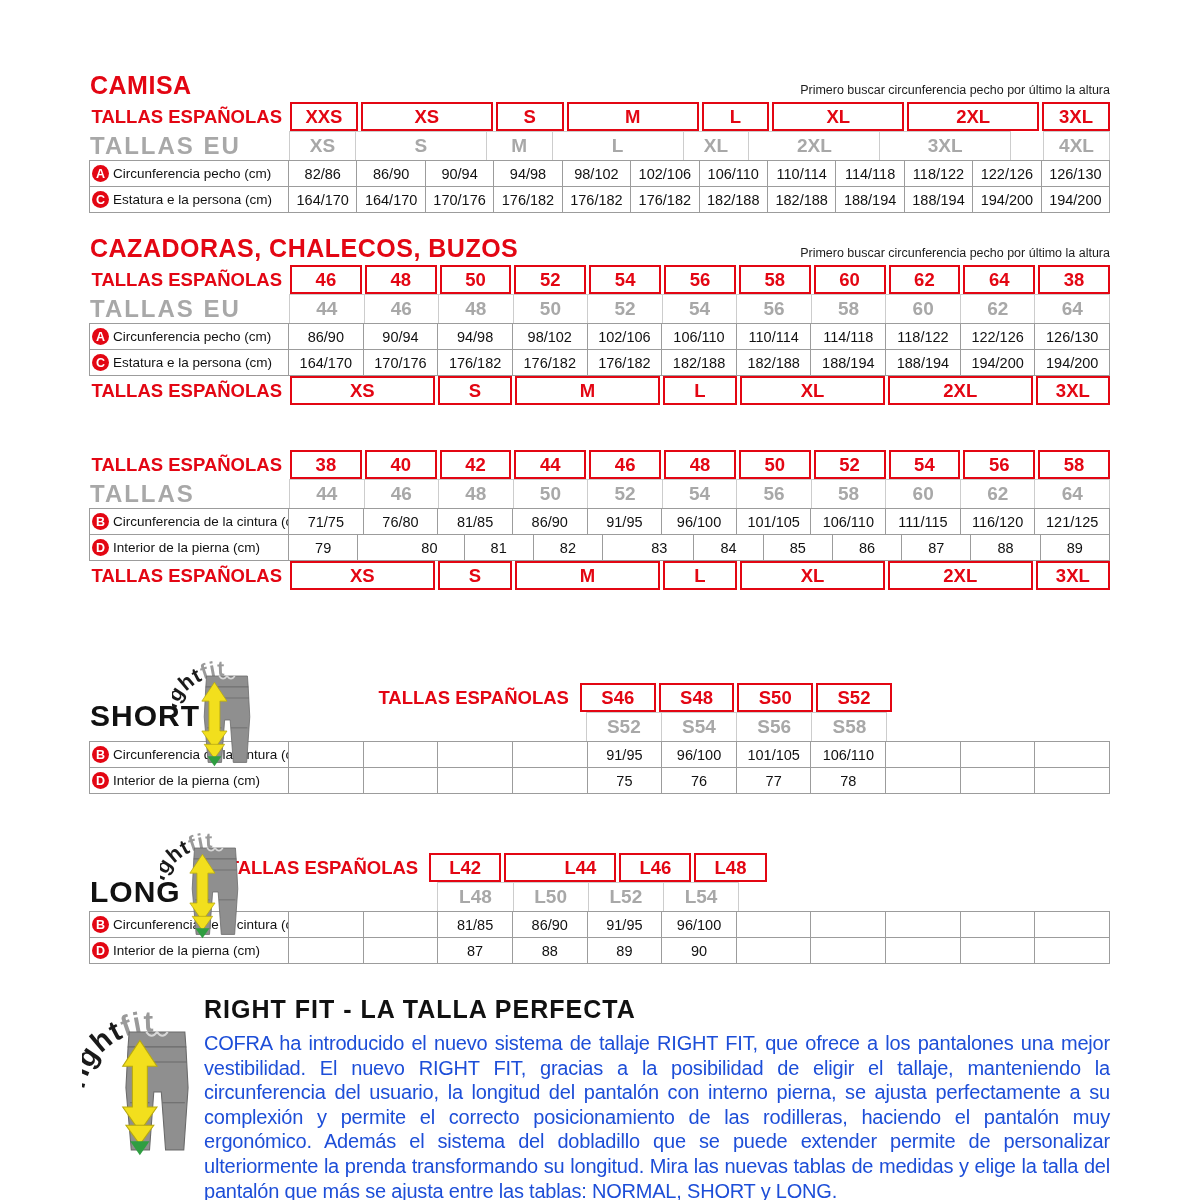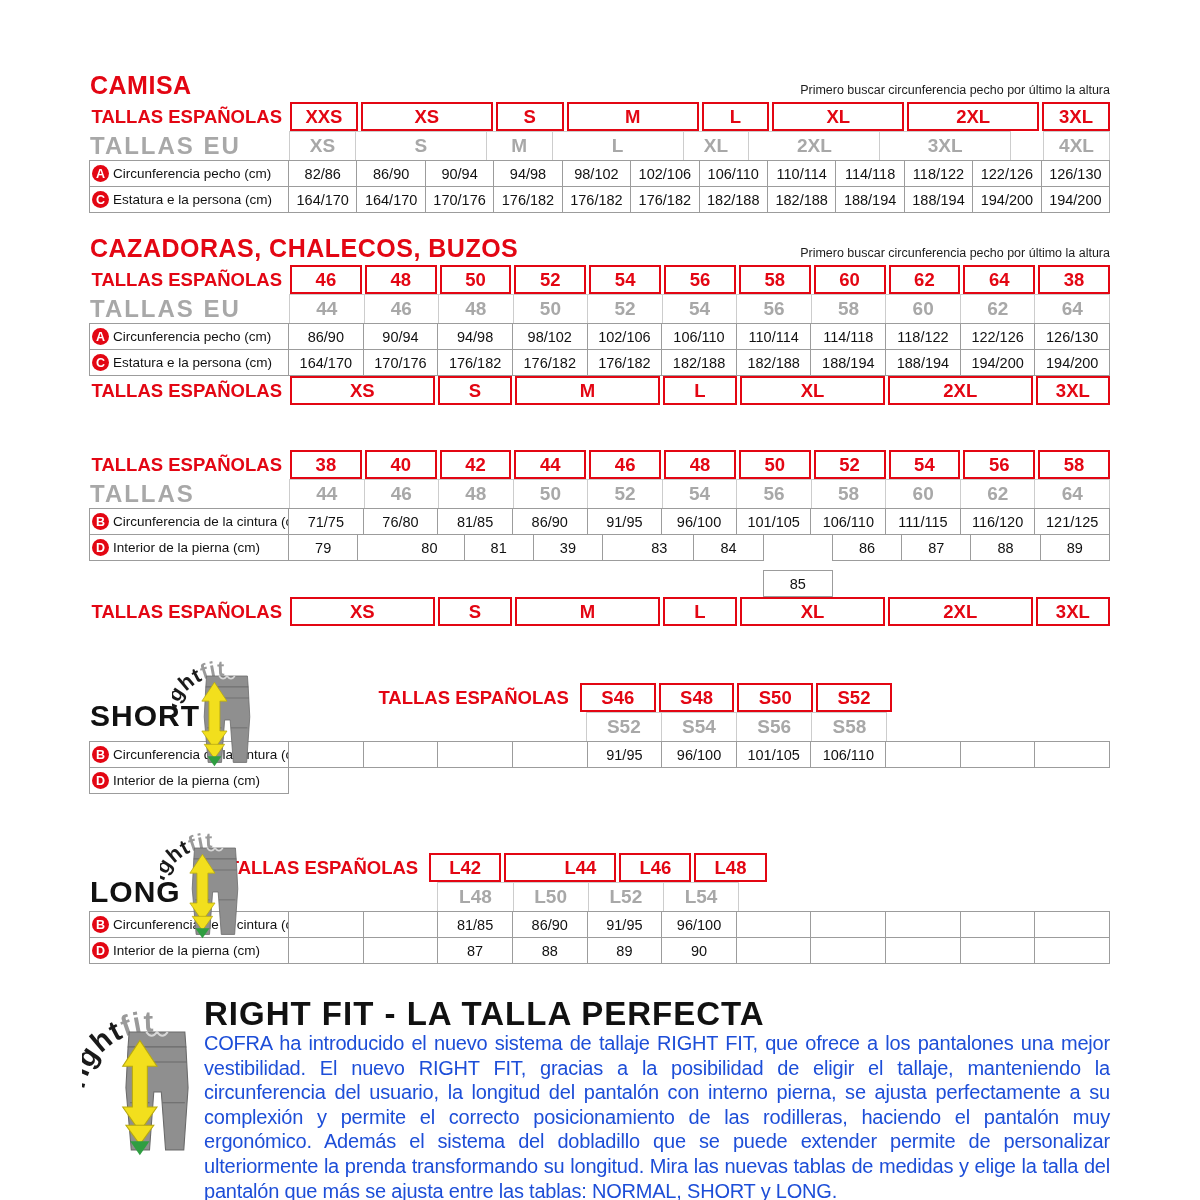--- a/index.html
+++ b/index.html
@@ -22,21 +22,21 @@
   .vlabel{flex:0 0 200px;justify-content:flex-start;padding-left:2px;font-size:13.5px;gap:4px;white-space:nowrap;overflow:hidden}
   .badge{width:17px;height:17px;border-radius:50%;background:#e30613;color:#fff;font-weight:bold;font-size:12.5px;display:inline-flex;align-items:center;justify-content:center;flex:0 0 17px}
   .lead,.tail{position:relative;min-width:0}
   .sl-red-label{position:absolute;right:8px;top:50%;transform:translateY(-50%);color:#e30613;font-weight:bold;font-size:18.5px;white-space:nowrap}
   .sl-sec{position:absolute;left:90px;width:1020px;height:150px}
   .sl-rows{position:absolute;top:30px;left:0;width:100%}
   .sl-title{position:absolute;left:0;font-size:30px;font-weight:bold;color:#111;letter-spacing:1px}
   .sl-logo{position:absolute;z-index:3}
   #sec-rightfit{position:absolute;left:90px;top:993px;width:1020px;height:190px}
   .rf-logo-big{position:absolute;left:-8px;top:2px;z-index:3}
-  .rf-title{position:absolute;left:114px;top:2px;font-size:33px;font-weight:bold;color:#111;letter-spacing:1px}
+  .rf-title{position:absolute;left:114px;top:2px;font-size:25px;font-weight:bold;color:#111;letter-spacing:1px}
   .rf-body{position:absolute;left:114px;top:38px;width:906px;font-size:20px;line-height:1.23;color:#1d4ed8;text-align:justify;letter-spacing:-.2px}
 </style>
 </head>
 <body>
 
 <div class="page">
 
   <svg width="0" height="0" style="position:absolute">
     <defs>
       <g id="rf-logo">
@@ -276,24 +276,24 @@
         </div>
         <div class="row vrow">
           <div class="vcell vlabel">
             <div class="badge">D</div>
             <div class="mlabel">Interior de la pierna (cm)</div>
           </div>
           <div class="cells">
             <div class="vcell" style="flex: 1 1 0%;">79</div>
             <div class="vcell" style="flex: 1 1 0%; padding-left: 37px;">80</div>
             <div class="vcell" style="flex: 1 1 0%;">81</div>
-            <div class="vcell" style="flex: 1 1 0%;">39</div>
+            <div class="vcell" style="flex: 1 1 0%;">82</div>
             <div class="vcell" style="flex: 1 1 0%; padding-left: 22px;">83</div>
             <div class="vcell" style="flex: 1 1 0%;">84</div>
-            <div class="vcell" style="flex: 1 1 0%; margin-top: 36px;">85</div>
+            <div class="vcell" style="flex: 1 1 0%;">85</div>
             <div class="vcell" style="flex: 1 1 0%;">86</div>
             <div class="vcell" style="flex: 1 1 0%;">87</div>
             <div class="vcell" style="flex: 1 1 0%;">88</div>
             <div class="vcell" style="flex: 1 1 0%;">89</div>
           </div>
         </div>
         <div class="row redrow">
           <div class="labelcol red-label">TALLAS ESPAÑOLAS</div>
           <div class="cells gaps">
             <div class="redcell" style="flex: 2 1 0%;">XS</div>
@@ -355,20 +355,33 @@
             <div class="vcell" style="flex: 1 1 0%;"></div>
             <div class="vcell" style="flex: 1 1 0%;"></div>
             <div class="vcell" style="flex: 1 1 0%;"></div>
           </div>
         </div>
         <div class="row vrow">
           <div class="vcell vlabel">
             <div class="badge">D</div>
             <div class="mlabel">Interior de la pierna (cm)</div>
           </div>
+          <div class="cells">
+            <div class="vcell" style="flex: 1 1 0%;"></div>
+            <div class="vcell" style="flex: 1 1 0%;"></div>
+            <div class="vcell" style="flex: 1 1 0%;"></div>
+            <div class="vcell" style="flex: 1 1 0%;"></div>
+            <div class="vcell" style="flex: 1 1 0%;">75</div>
+            <div class="vcell" style="flex: 1 1 0%;">76</div>
+            <div class="vcell" style="flex: 1 1 0%;">77</div>
+            <div class="vcell" style="flex: 1 1 0%;">78</div>
+            <div class="vcell" style="flex: 1 1 0%;"></div>
+            <div class="vcell" style="flex: 1 1 0%;"></div>
+            <div class="vcell" style="flex: 1 1 0%;"></div>
+          </div>
         </div>
       </div>
   </section>
 
   <section class="sl-sec" id="sec-long" style="top:823px">
     <div class="sl-title" style="top:52px">LONG</div>
     <svg class="sl-logo" style="left:70px;top:-2px" width="88" height="120" viewBox="0 0 112 152">
         <use href="#rf-logo"></use>
       </svg>
     <div class="sl-rows">

